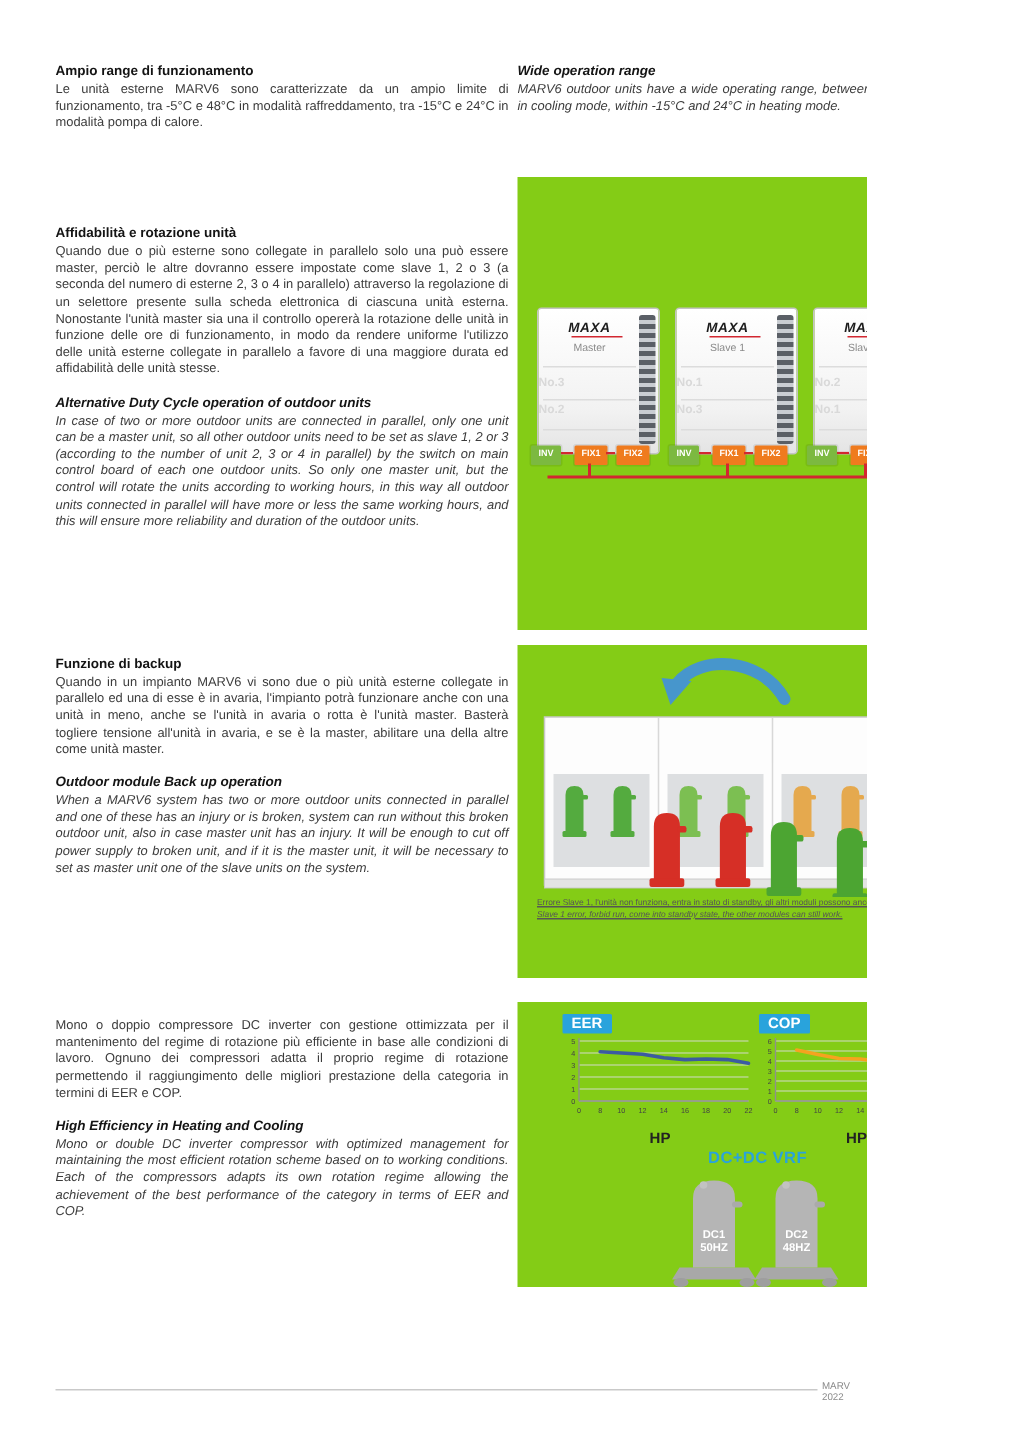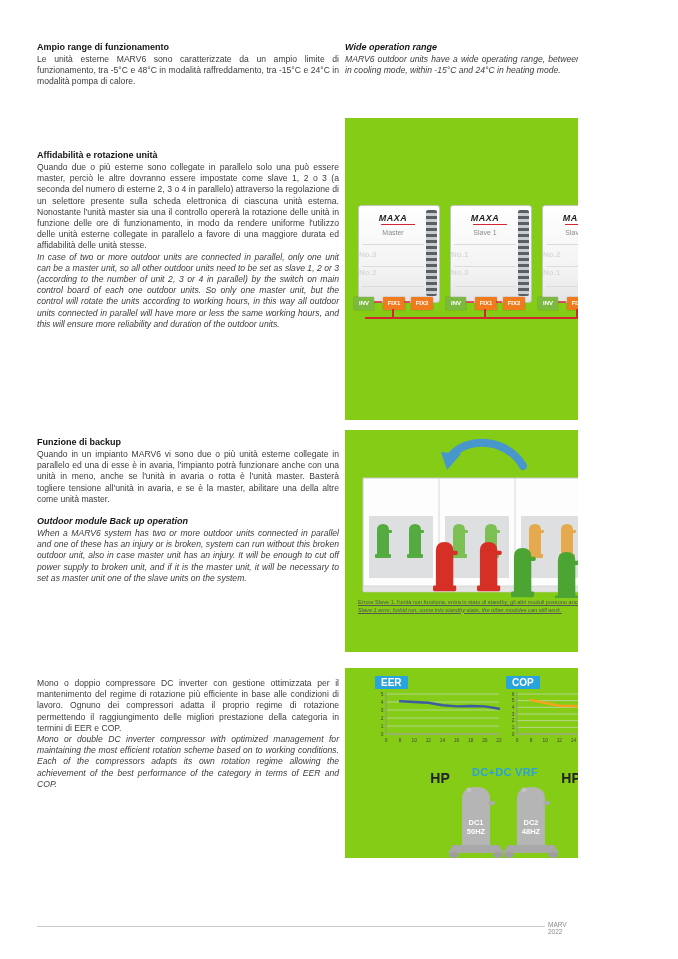--- a/index.html
+++ b/index.html
@@ -29,21 +29,21 @@
   .unit .mod { position:absolute; left:0; right:12px; text-align:left; font-size:8px; font-weight:bold; color:#d9d9d9; }
   .unit .box { position:absolute; bottom:-8px; height:13px; color:#ffffff; font-size:6px; font-weight:bold;
           text-align:center; line-height:13px; border-radius:1px; box-shadow:0 0 0 1px rgba(0,0,0,0.08); }
   .box-inv { left:-5px; width:20px; background:#7cb940; }
   .box-fix1 { left:24px; width:22px; background:#ef7b1e; }
   .box-fix2 { left:52px; width:22px; background:#ef7b1e; }
 
   
   .chart { position:absolute; width:130px; }
   .chart-badge { display:inline-block; color:#ffffff; font-weight:bold; font-size:10px; padding:1px 6px; border-radius:1px; }
-  .chart-xlabel { text-align:center; font-size:14px; font-weight:bold; color:#222; margin-top:18px; }
+  .chart-xlabel { text-align:center; font-size:10px; font-weight:bold; color:#222; margin-top:1px; }
 
   .vrf-title { position:absolute; left:430px; top:766px; width:150px; text-align:center;
                font-size:11px; font-weight:bold; color:#29a3dc; letter-spacing:0.3px; }
 
   
   .caption { position:absolute; font-size:5.6px; line-height:7.6px; color:#555; text-decoration:underline; }
   .caption .en { font-style:italic; display:block; }
 
   
   .footer-line { position:absolute; left:37px; top:926px; width:508px; height:1px; background:#c9c9c9; }
@@ -61,20 +61,21 @@
     <div class="p-it">Le unità esterne MARV6 sono caratterizzate da un ampio limite di funzionamento, tra -5°C e 48°C in modalità raffreddamento, tra -15°C e 24°C in modalità pompa di calore.</div>
   </div>
   <div class="txt-block" style="left:345px; top:42px; width:296px;">
     <div class="h-en" style="margin-top:0;">Wide operation range</div>
     <div class="p-en">MARV6 outdoor units have a wide operating range, between -5°C and 48°C in cooling mode, within -15°C and 24°C in heating mode.</div>
   </div>
 
   <div class="txt-block" style="left:37px; top:150px; width:302px;">
     <div class="h-it">Affidabilità e rotazione unità</div>
     <div class="p-it">Quando due o più esterne sono collegate in parallelo solo una può essere master, perciò le altre dovranno essere impostate come slave 1, 2 o 3 (a seconda del numero di esterne 2, 3 o 4 in parallelo) attraverso la regolazione di un selettore presente sulla scheda elettronica di ciascuna unità esterna. Nonostante l'unità master sia una il controllo opererà la rotazione delle unità in funzione delle ore di funzionamento, in modo da rendere uniforme l'utilizzo delle unità esterne collegate in parallelo a favore di una maggiore durata ed affidabilità delle unità stesse.</div>
+    <div class="h-en">Alternative Duty Cycle operation of outdoor units</div>
     <div class="p-en">In case of two or more outdoor units are connected in parallel, only one unit can be a master unit, so all other outdoor units need to be set as slave 1, 2 or 3 (according to the number of unit 2, 3 or 4 in parallel) by the switch on main control board of each one outdoor units. So only one master unit, but the control will rotate the units according to working hours, in this way all outdoor units connected in parallel will have more or less the same working hours, and this will ensure more reliability and duration of the outdoor units.</div>
   </div>
 
   <div class="img-panel" style="left:345px; top:118px; width:293px; height:302px;">
 
     <div class="unit" style="left:13px; top:87px;">
       <div class="brand">MAXA</div>
       <div class="brand-line"></div>
       <div class="ulabel">Master</div>
       <div class="panel-line" style="top:38px;"></div>
@@ -196,20 +197,21 @@
         </g>
     </svg>
     <div class="caption" style="left:13px; top:169px; width:270px;">
       <span>Errore Slave 1, l'unità non funziona, entra  in stato di standby, gli altri moduli possono ancora funzionare.</span>
       <span class="en">Slave 1 error, forbid run, come into standby state, the other modules can still work.</span>
     </div>
   </div>
 
   <div class="txt-block" style="left:37px; top:678px; width:302px;">
     <div class="p-it">Mono o doppio compressore DC inverter con gestione ottimizzata per il mantenimento del regime di rotazione più efficiente in base alle condizioni di lavoro. Ognuno dei compressori adatta il proprio regime di rotazione permettendo il raggiungimento delle migliori prestazione della categoria in termini di EER e COP.</div>
+    <div class="h-en">High Efficiency in Heating and Cooling</div>
     <div class="p-en">Mono or double DC inverter compressor with optimized management for maintaining the most efficient rotation scheme based on to working conditions. Each of the compressors adapts its own rotation regime allowing the achievement of the best performance of the category in terms of EER and COP.</div>
   </div>
 
   <div class="img-panel" style="left:345px; top:668px; width:293px; height:190px;"></div>
 
   <div class="chart" style="left:375px; top:672px;">
     <div class="chart-badge" style="background: rgb(41, 163, 220);">EER</div>
     <svg width="130" height="58">
         <line x1="11" y1="44" x2="124" y2="44" stroke="#dcdcdc" stroke-width="0.6"></line>
         <text x="8.5" y="45.7" font-size="4.8" text-anchor="end" fill="#444" font-family="Liberation Sans, sans-serif">0</text>

